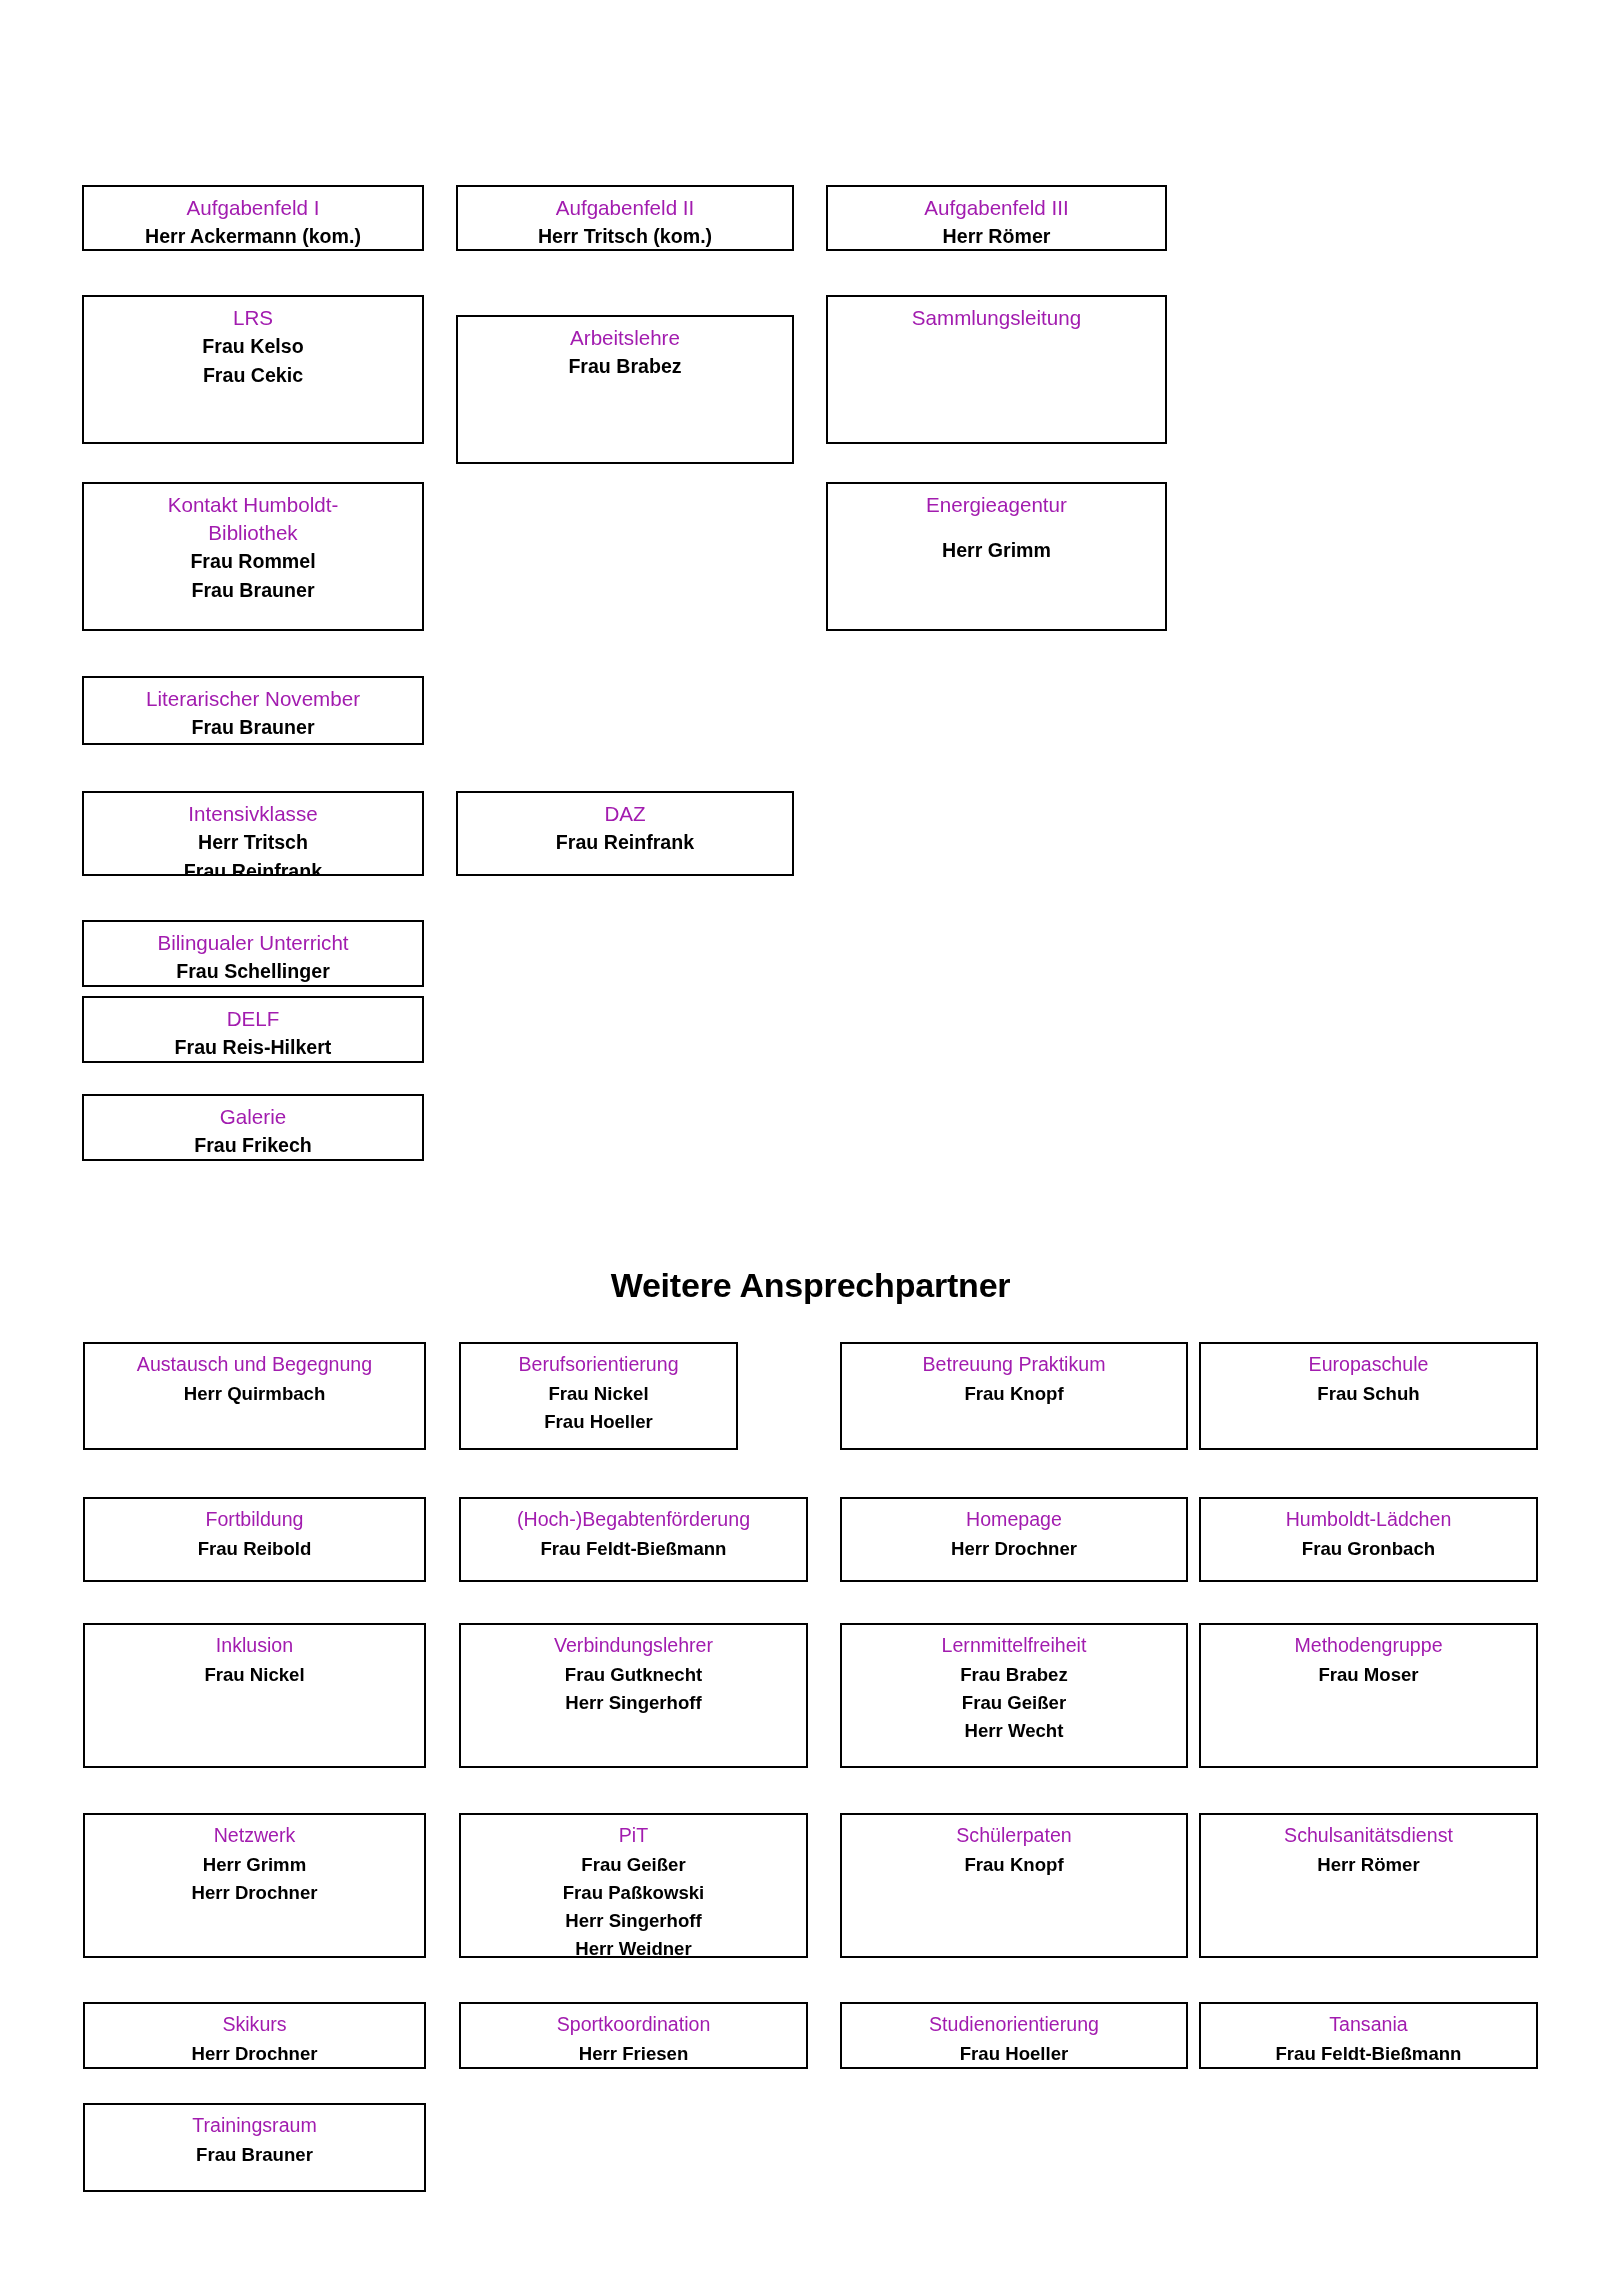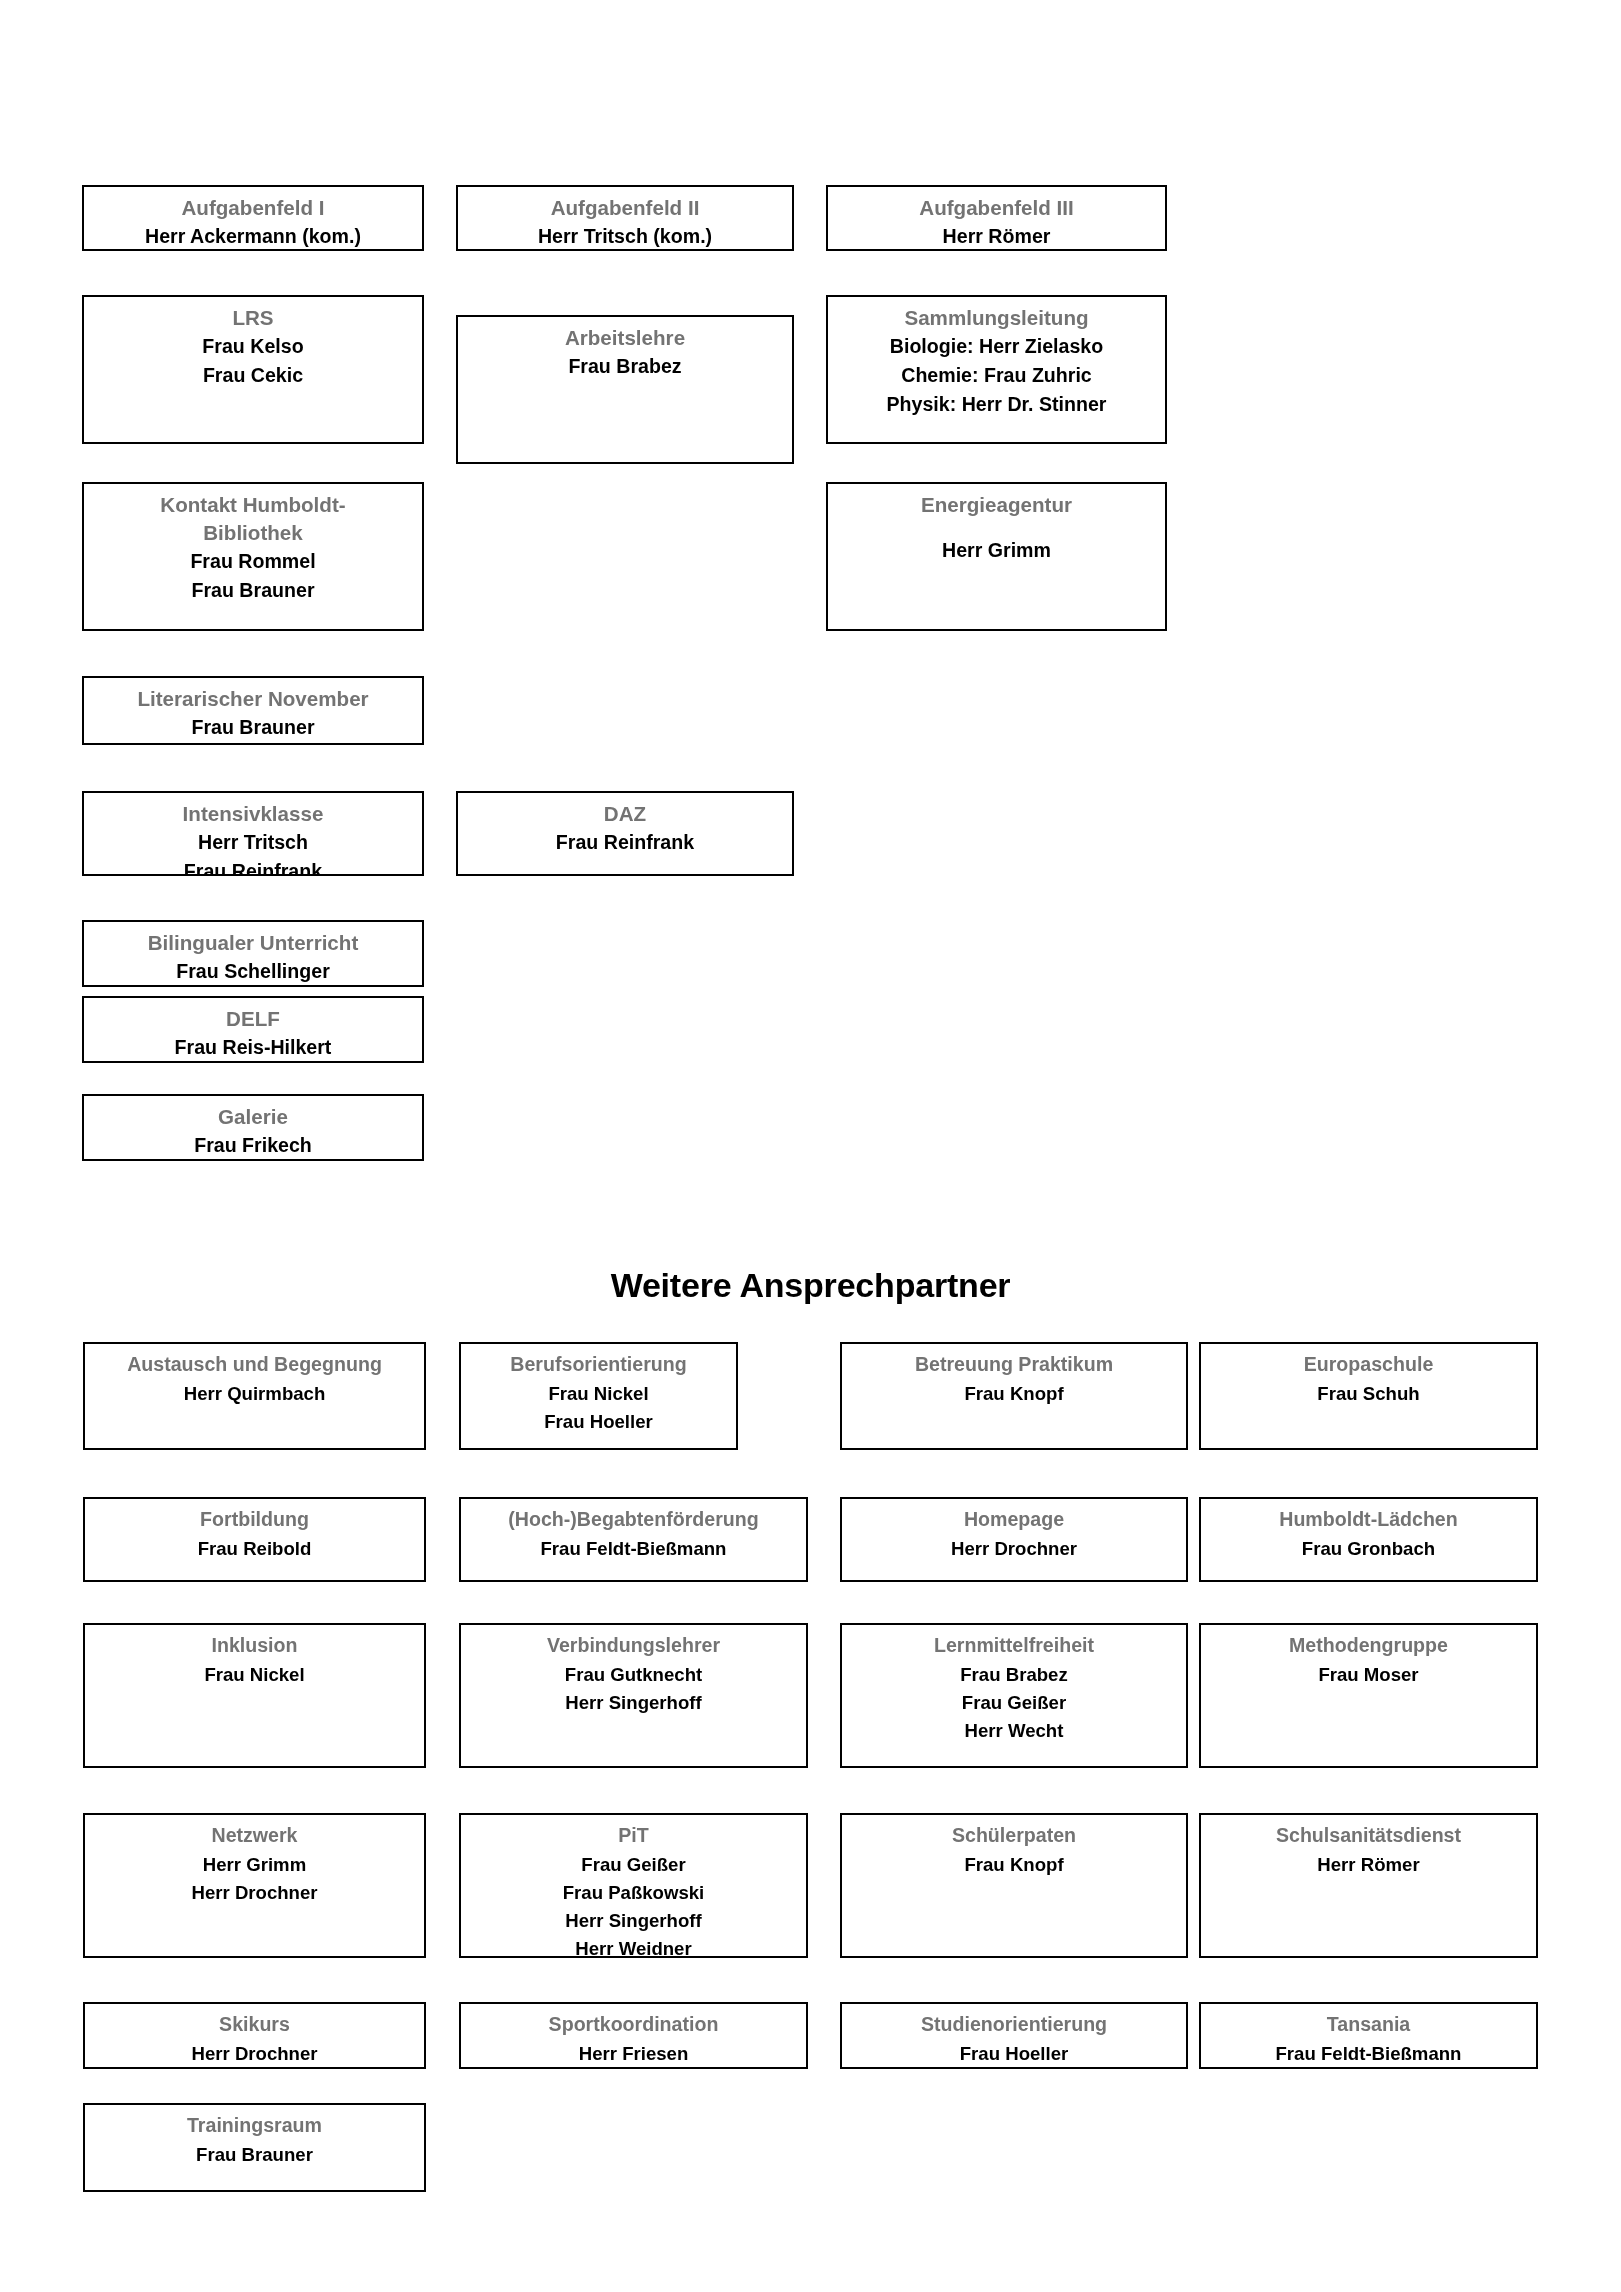--- a/index.html
+++ b/index.html
@@ -47,23 +47,23 @@
     position: absolute;
     box-sizing: border-box;
     border: 2.9px solid #000000;
     background: #ffffff;
     padding-top: 6.9px;
     text-align: center;
     overflow: hidden;
   }
   .box .b-title {
     font-size: 20.6px;
-    font-weight: bold;
+    font-weight: normal;
     line-height: 28px;
-    color: #737373;
+    color: #a21caf;
     white-space: pre-line;
   }
   .box .b-line {
     font-size: 19.6px;
     font-weight: bold;
     line-height: 29px;
     color: #000000;
   }
   .box.gap .b-lines { margin-top: 17.6px; }
 
@@ -105,25 +105,20 @@
         </div>
       </div>
       <div class="box" style="left: 456px; top: 295px; width: 338px; height: 149px; margin-top: 20px;">
         <div class="b-title">Arbeitslehre</div>
         <div class="b-lines">
           <div class="b-line">Frau Brabez</div>
         </div>
       </div>
       <div class="box" style="left: 826px; top: 295px; width: 341px; height: 149px;">
         <div class="b-title">Sammlungsleitung</div>
-        <div class="b-lines">
-          <div class="b-line">Biologie: Herr Zielasko</div>
-          <div class="b-line">Chemie: Frau Zuhric</div>
-          <div class="b-line">Physik: Herr Dr. Stinner</div>
-        </div>
       </div>
       <div class="box" style="left: 82px; top: 482px; width: 342px; height: 149px;">
         <div class="b-title">Kontakt Humboldt-
 Bibliothek</div>
         <div class="b-lines">
           <div class="b-line">Frau Rommel</div>
           <div class="b-line">Frau Brauner</div>
         </div>
       </div>
       <div class="box gap" style="left: 826px; top: 482px; width: 341px; height: 149px;">

